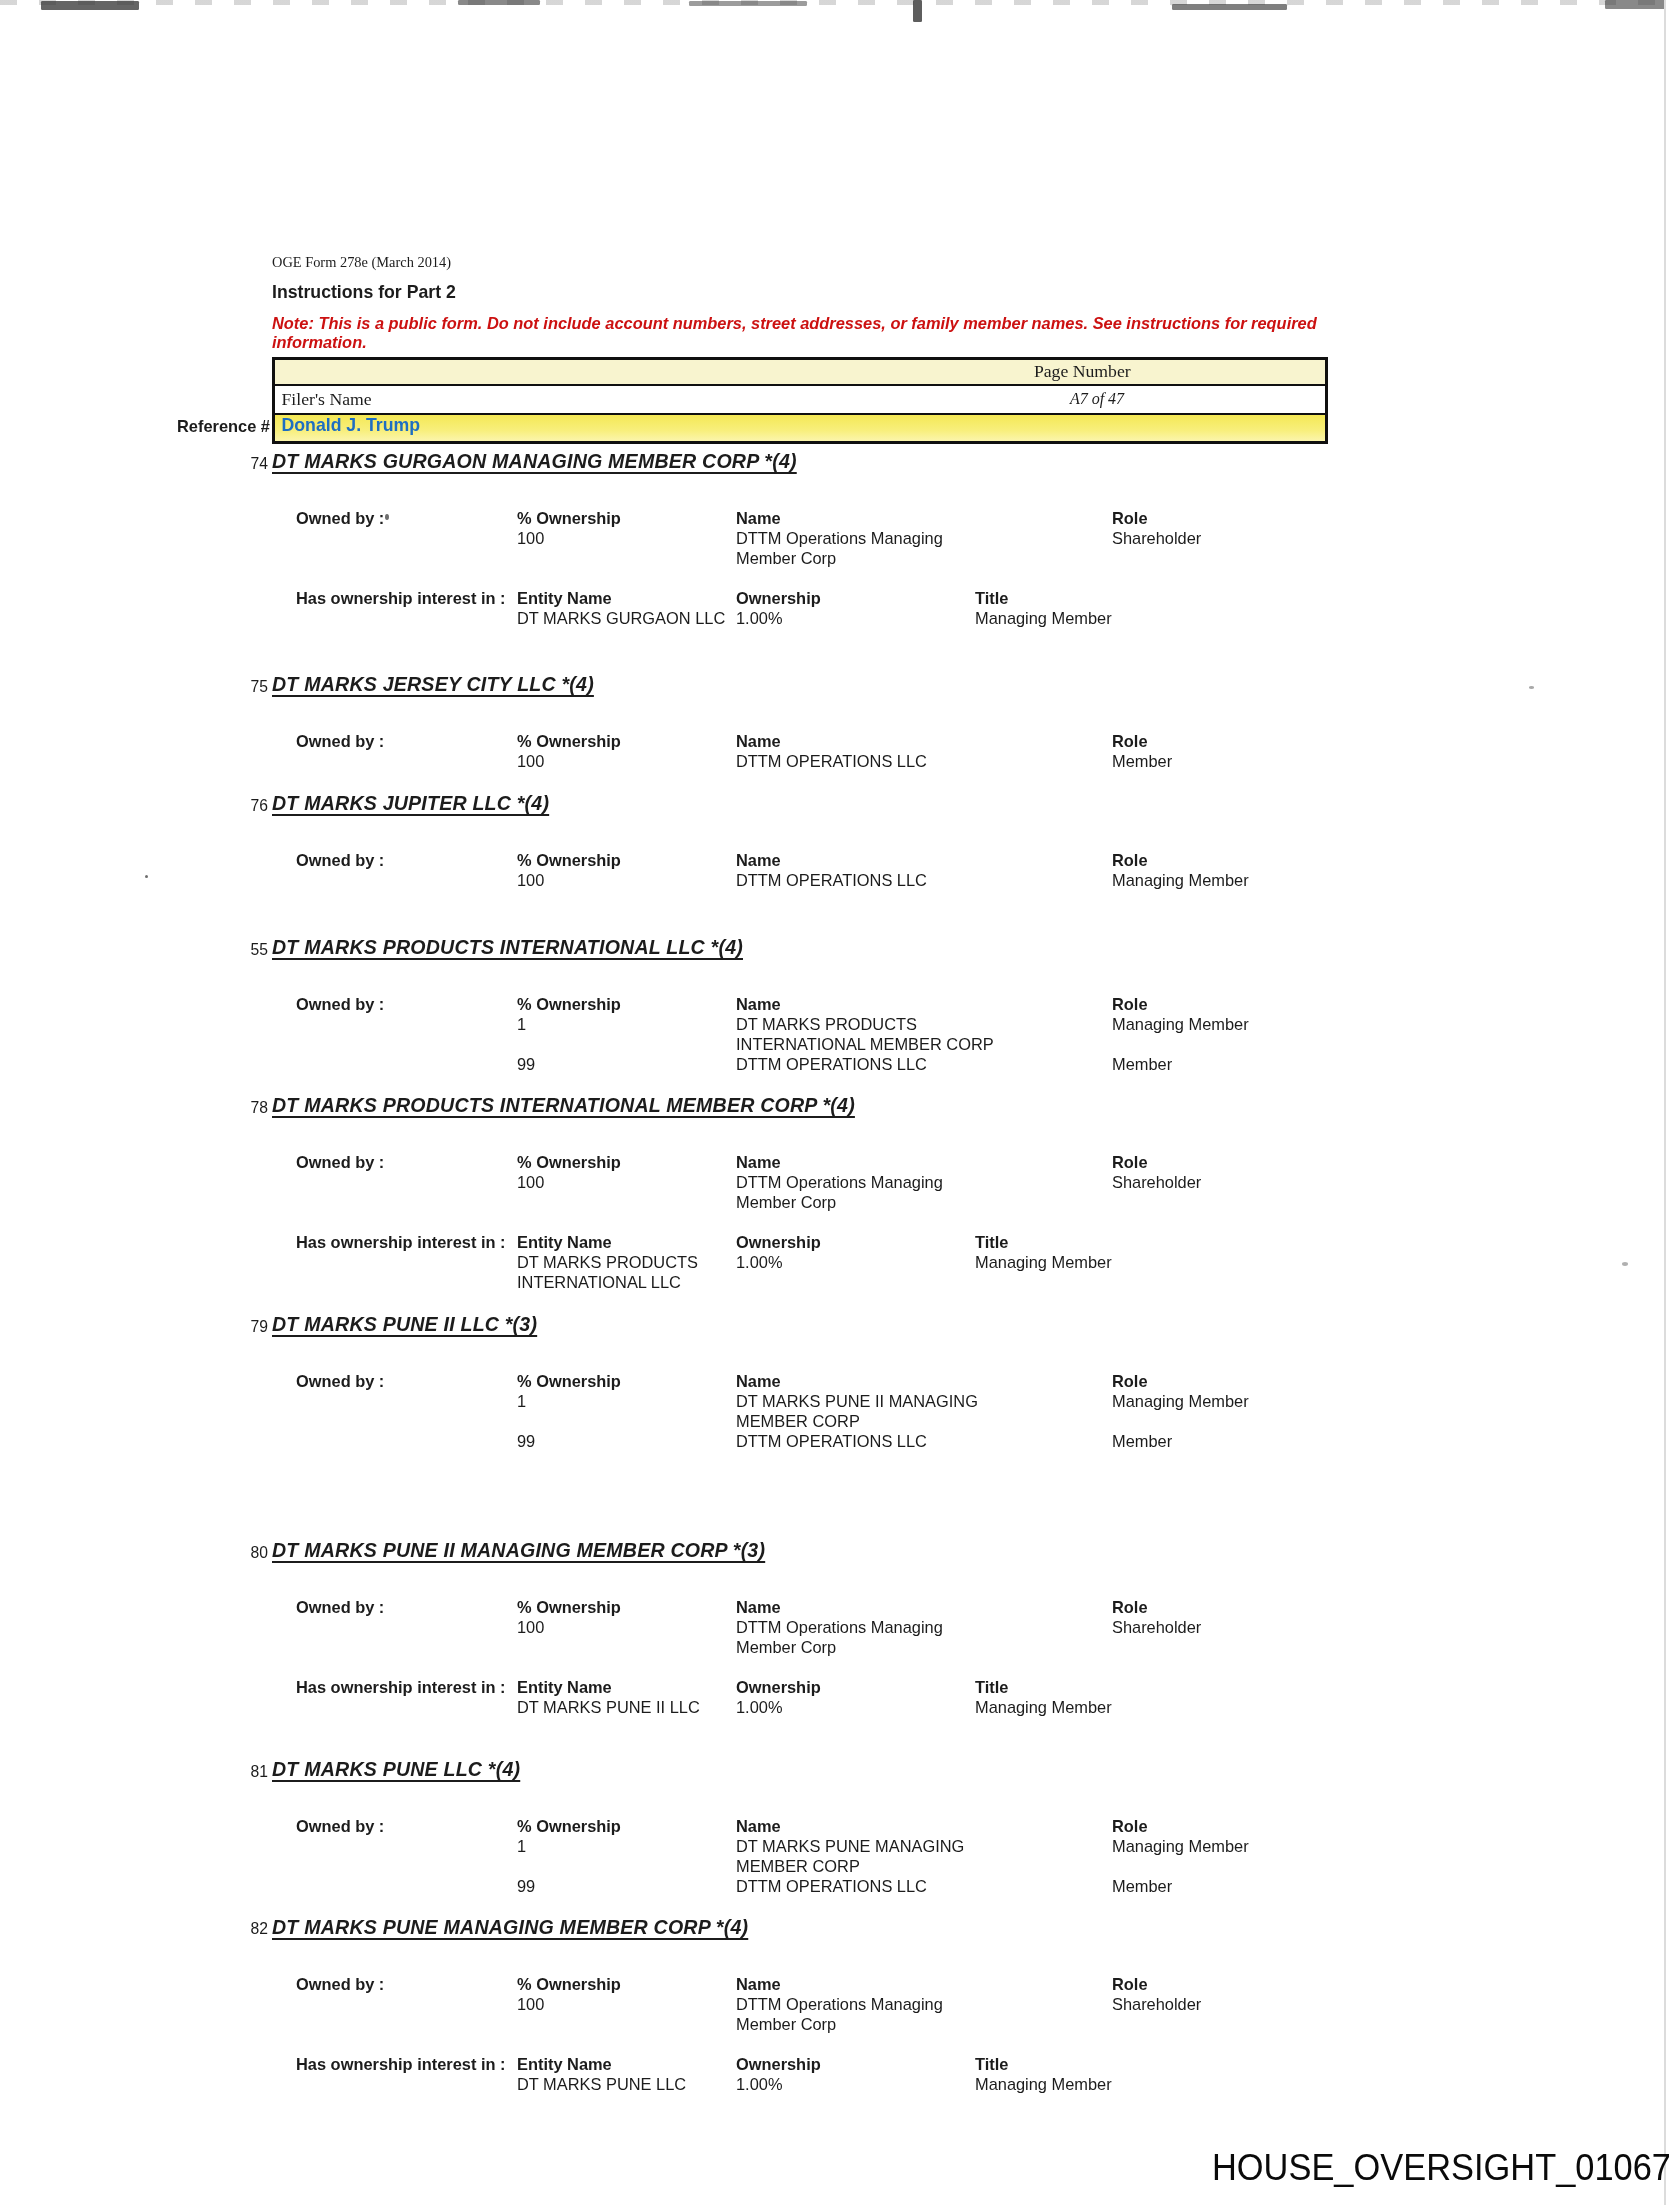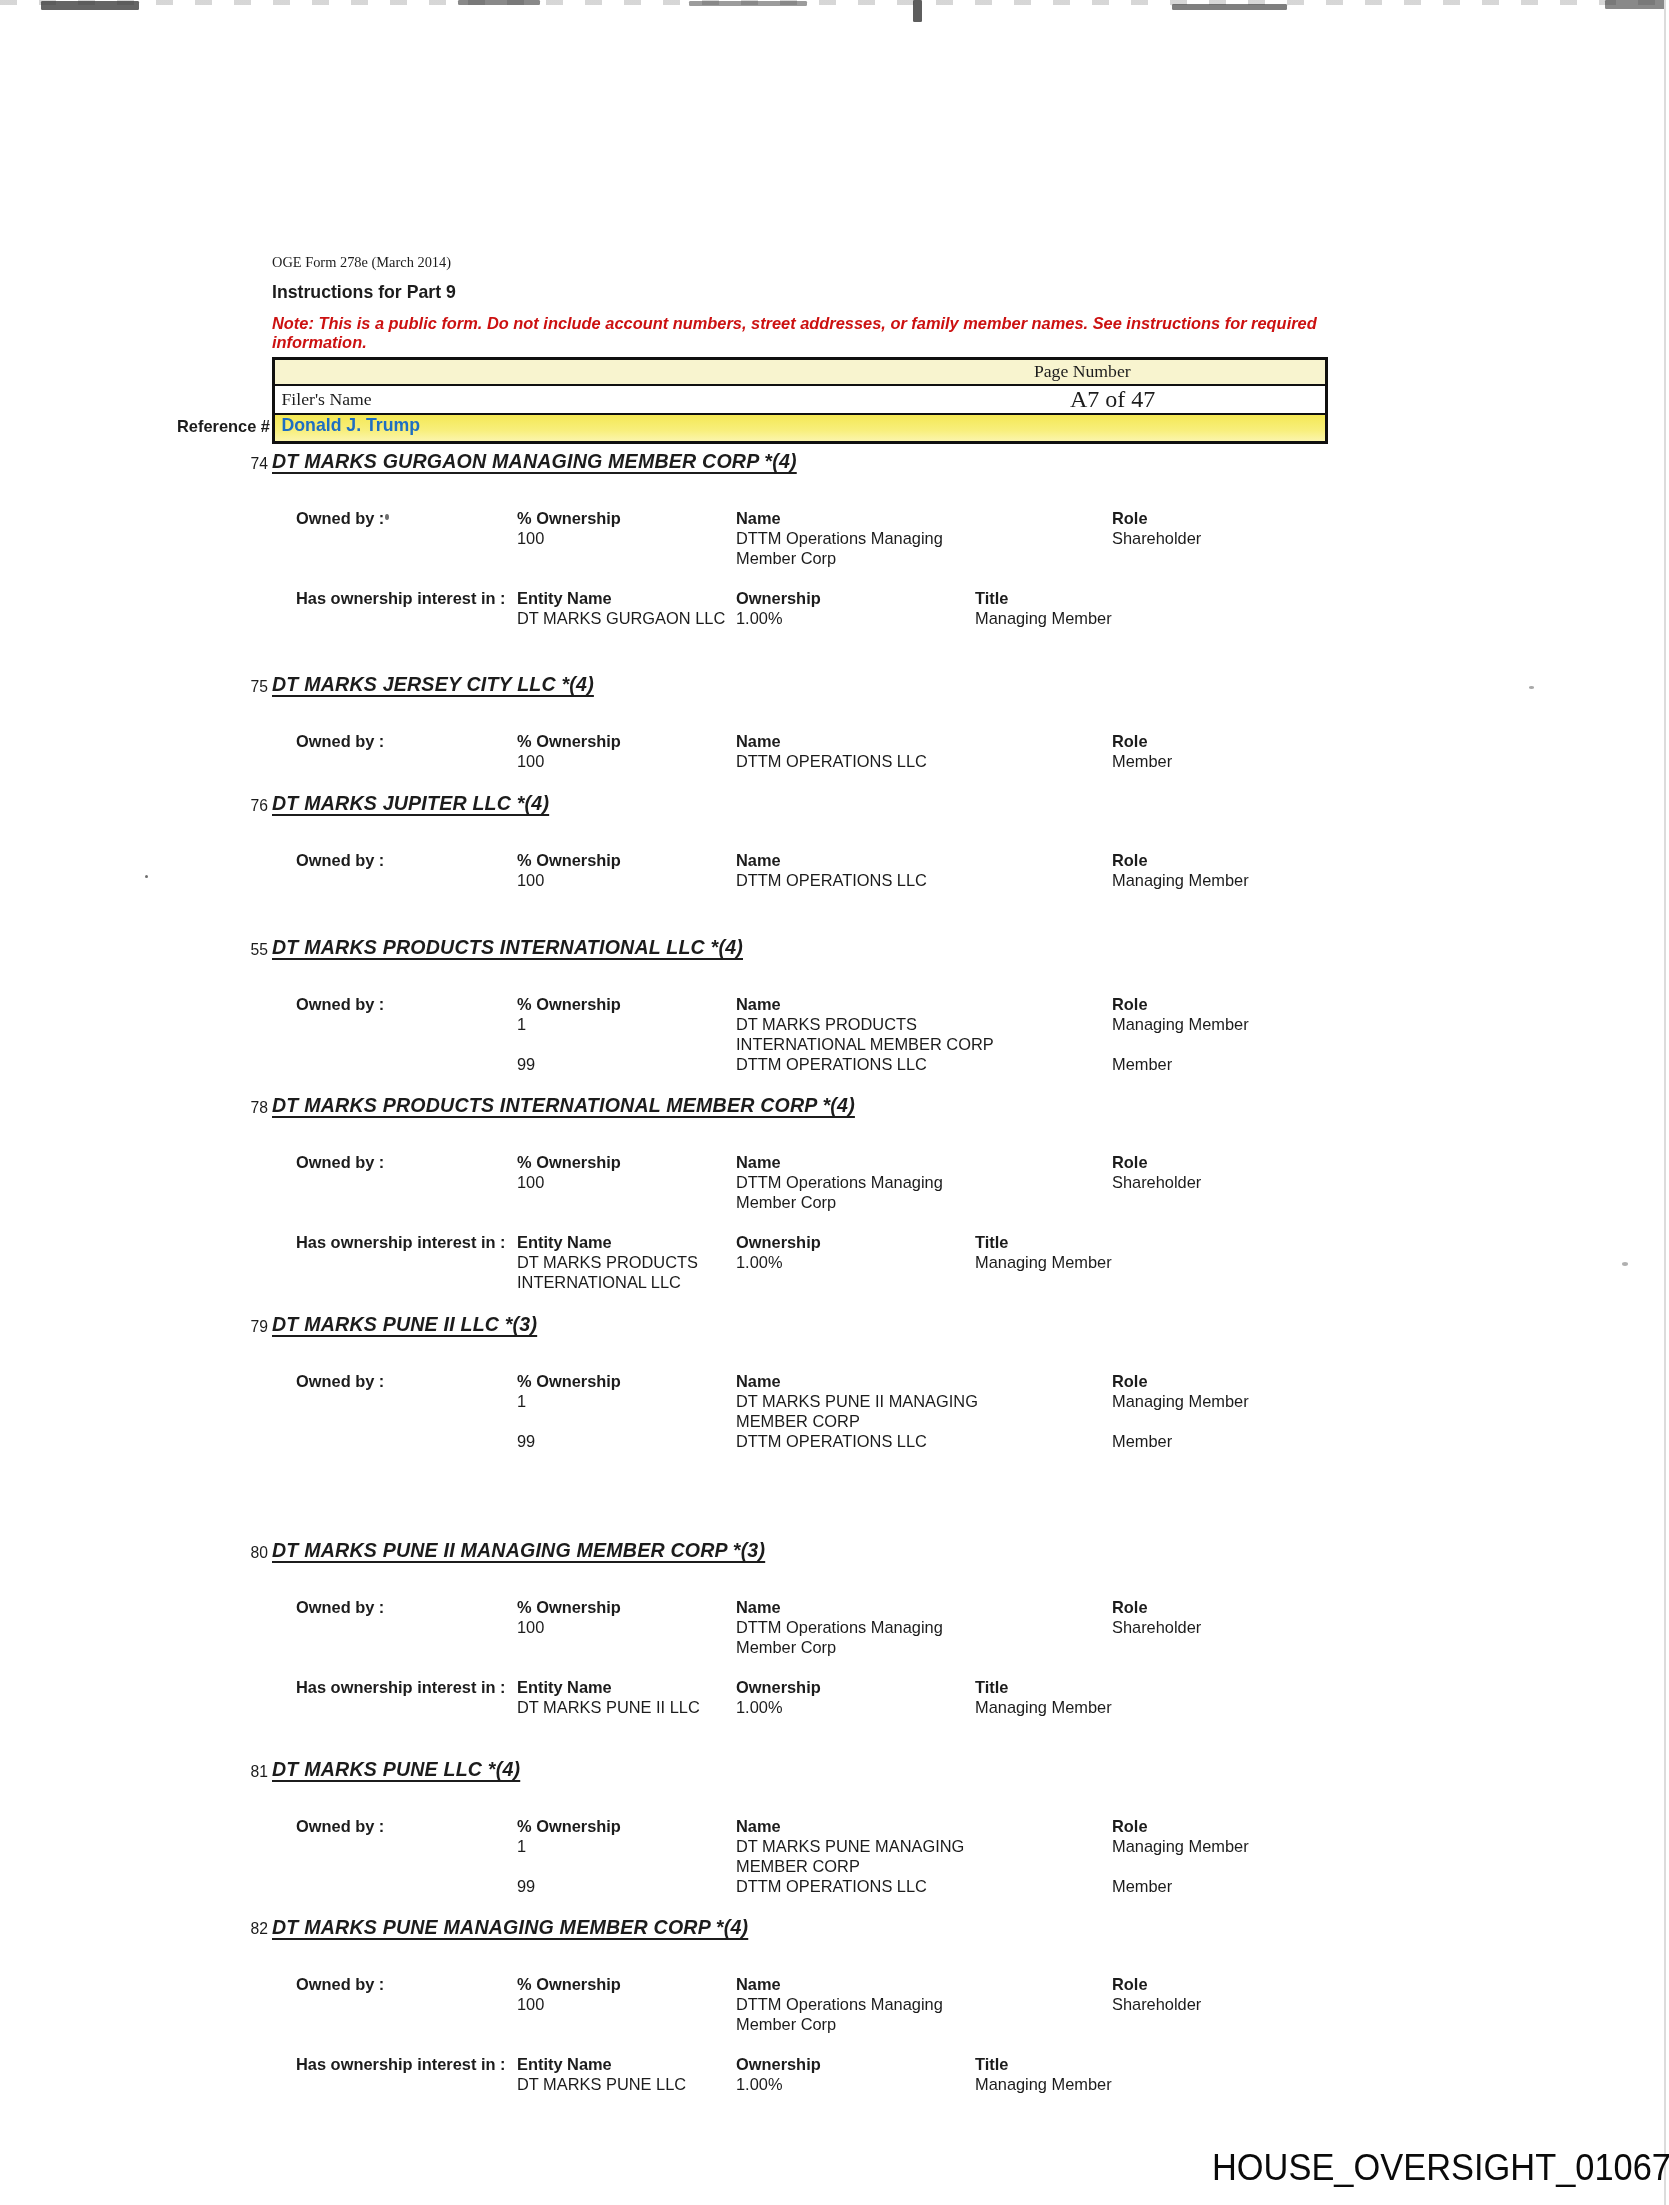--- a/index.html
+++ b/index.html
@@ -34,21 +34,21 @@
   .filer-table{position:relative;width:1050px;border:3.3px solid #101010;margin-bottom:6.5px;background:#fff;}
   .ft-row{display:flex;align-items:center;}
   .ft-r1{background:var(--header_yellow,#f8f4cf);border-bottom:2.6px solid #101010;height:24px;}
   .ft-r2{background:#ffffff;border-bottom:2.6px solid #101010;height:27px;gap:36px;}
   .ft-r3{height:26px;background:linear-gradient(180deg,#f4e855 0%,#f8ef7d 60%,#fbf5ad 100%);}
   .cell-l{width:751px;border-right:2.6px solid #101010;align-self:stretch;display:flex;align-items:center;padding:0 6.5px;box-sizing:border-box;margin-top:40px;}
   .cell-r{flex:1;display:flex;align-items:center;padding:0 7.9px;box-sizing:border-box;}
   .serif{font-family:"Liberation Serif",serif;}
   .ft-label{font-size:17.7px;}
   .filer-value{font-size:17.7px;color:var(--filer_blue,#1e6ec2);font-weight:600;}
-  .page-value{font-size:24px;}
+  .page-value{font-size:16px;font-style:italic;}
   .ref-label{position:absolute;left:-98px;bottom:4.6px;font-weight:bold;font-size:16.4px;white-space:nowrap;}
 
   
   .entries{margin-top:3.9px;}
   .entry{position:relative;}
   .entry + .entry{margin-top:45px;}
   .entry:nth-of-type(3){margin-top:21px;}   
   .entry:nth-of-type(4){margin-top:46px;}   
   .entry:nth-of-type(5){margin-top:19.6px;}   
   .entry:nth-of-type(6){margin-top:21px;}   
@@ -91,21 +91,21 @@
 </div>
 <div class="edge-right"></div>
 <div class="speck s1"></div>
 <div class="speck s2"></div>
 <div class="speck s3"></div>
 <div class="speck s4"></div>
 
 <div class="content">
 
   <div class="form-id">OGE Form 278e (March 2014)</div>
-  <div class="section-heading">Instructions for Part 9</div>
+  <div class="section-heading">Instructions for Part 2</div>
   <div class="note">Note: This is a public form. Do not include account numbers, street addresses, or family member names.  See instructions for required information.</div>
 
   <div class="filer-table">
     <div class="ft-row ft-r1">
       <div class="cell-l serif ft-label">Filer's Name</div>
       <div class="cell-r serif ft-label">Page Number</div>
     </div>
     <div class="ft-row ft-r2">
       <div class="cell-l filer-value">Donald J. Trump</div>
       <div class="cell-r serif page-value">A7 of 47</div>

